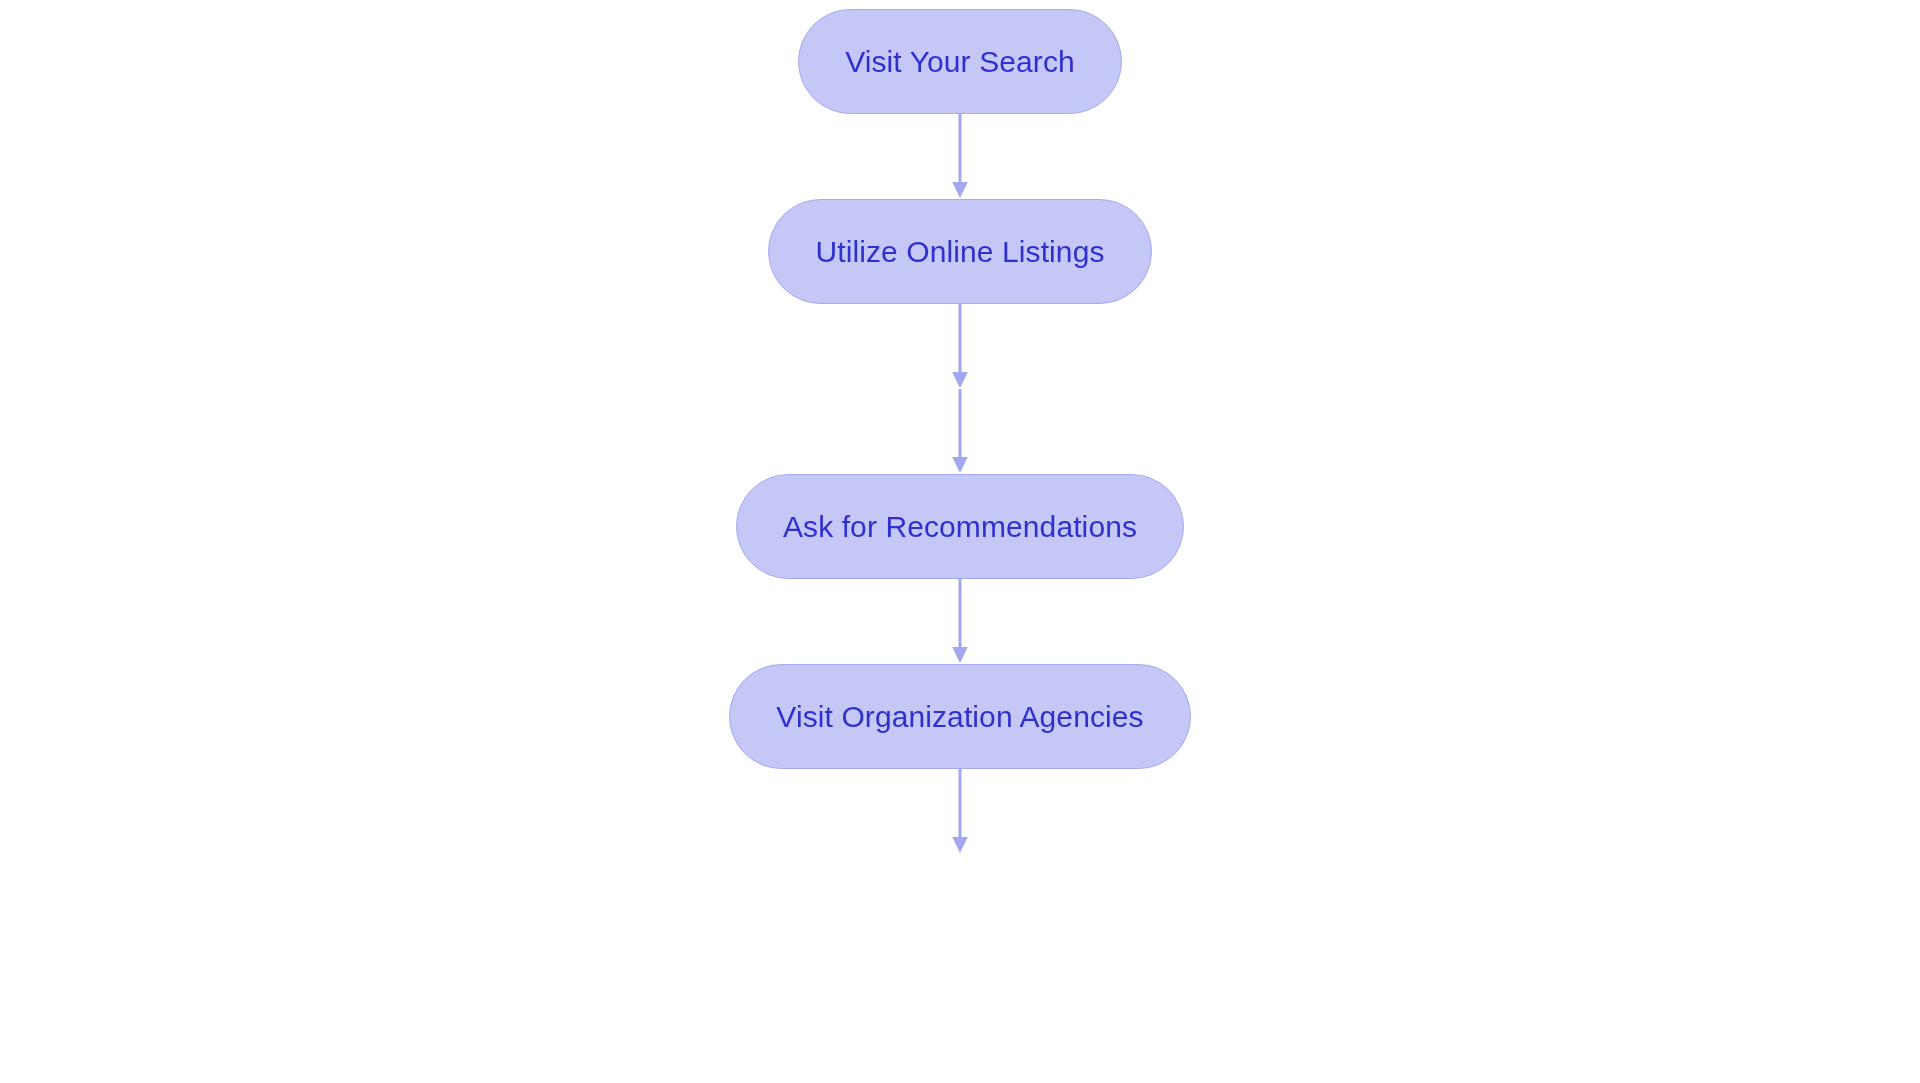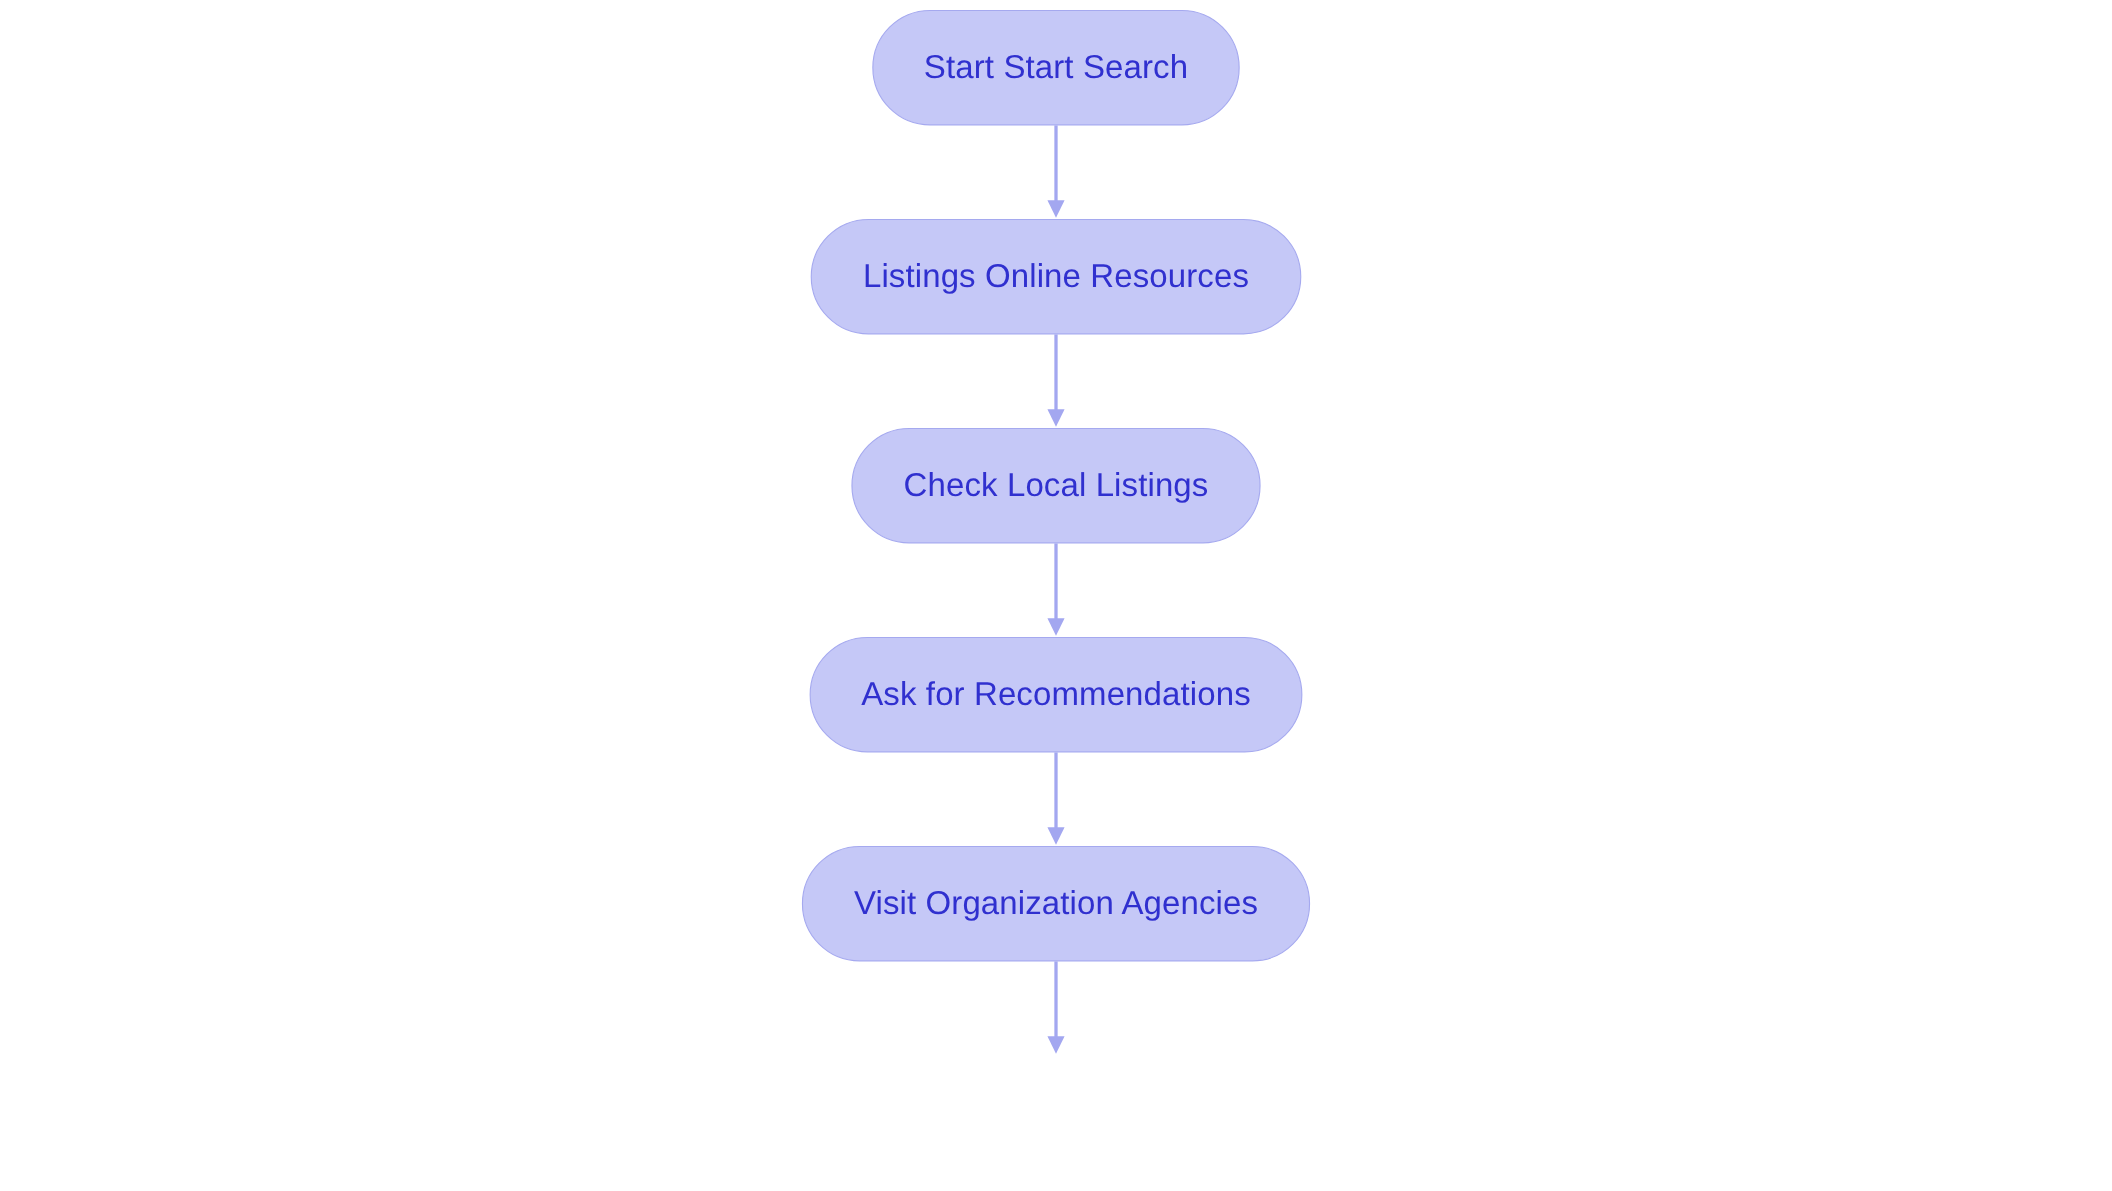--- a/index.html
+++ b/index.html
@@ -71,44 +71,41 @@
     overflow: visible;
   }
 </style>
 </head>
 <body>
 
 <div id="flowchart">
   <div class="flow-column">
 
     <div class="node">
-      <span class="node-label">Start Start Search</span>
+      <span class="node-label">Visit Your Search</span>
     </div>
 
     <div class="connector">
       <svg width="18" height="85" viewBox="0 0 18 85">
         <line x1="9" y1="0" x2="9" y2="72" stroke="#a3a7f0" stroke-width="3"></line>
         <polygon points="9,84 1.2,68 16.8,68" fill="#a3a7f0"></polygon>
       </svg>
     </div>
 
     <div class="node">
-      <span class="node-label">Listings Online Resources</span>
+      <span class="node-label">Utilize Online Listings</span>
     </div>
 
     <div class="connector">
       <svg width="18" height="85" viewBox="0 0 18 85">
         <line x1="9" y1="0" x2="9" y2="72" stroke="#a3a7f0" stroke-width="3"></line>
         <polygon points="9,84 1.2,68 16.8,68" fill="#a3a7f0"></polygon>
       </svg>
     </div>
 
-    <div class="node">
-      <span class="node-label">Check Local Listings</span>
-    </div>
 
     <div class="connector">
       <svg width="18" height="85" viewBox="0 0 18 85">
         <line x1="9" y1="0" x2="9" y2="72" stroke="#a3a7f0" stroke-width="3"></line>
         <polygon points="9,84 1.2,68 16.8,68" fill="#a3a7f0"></polygon>
       </svg>
     </div>
 
     <div class="node">
       <span class="node-label">Ask for Recommendations</span>

